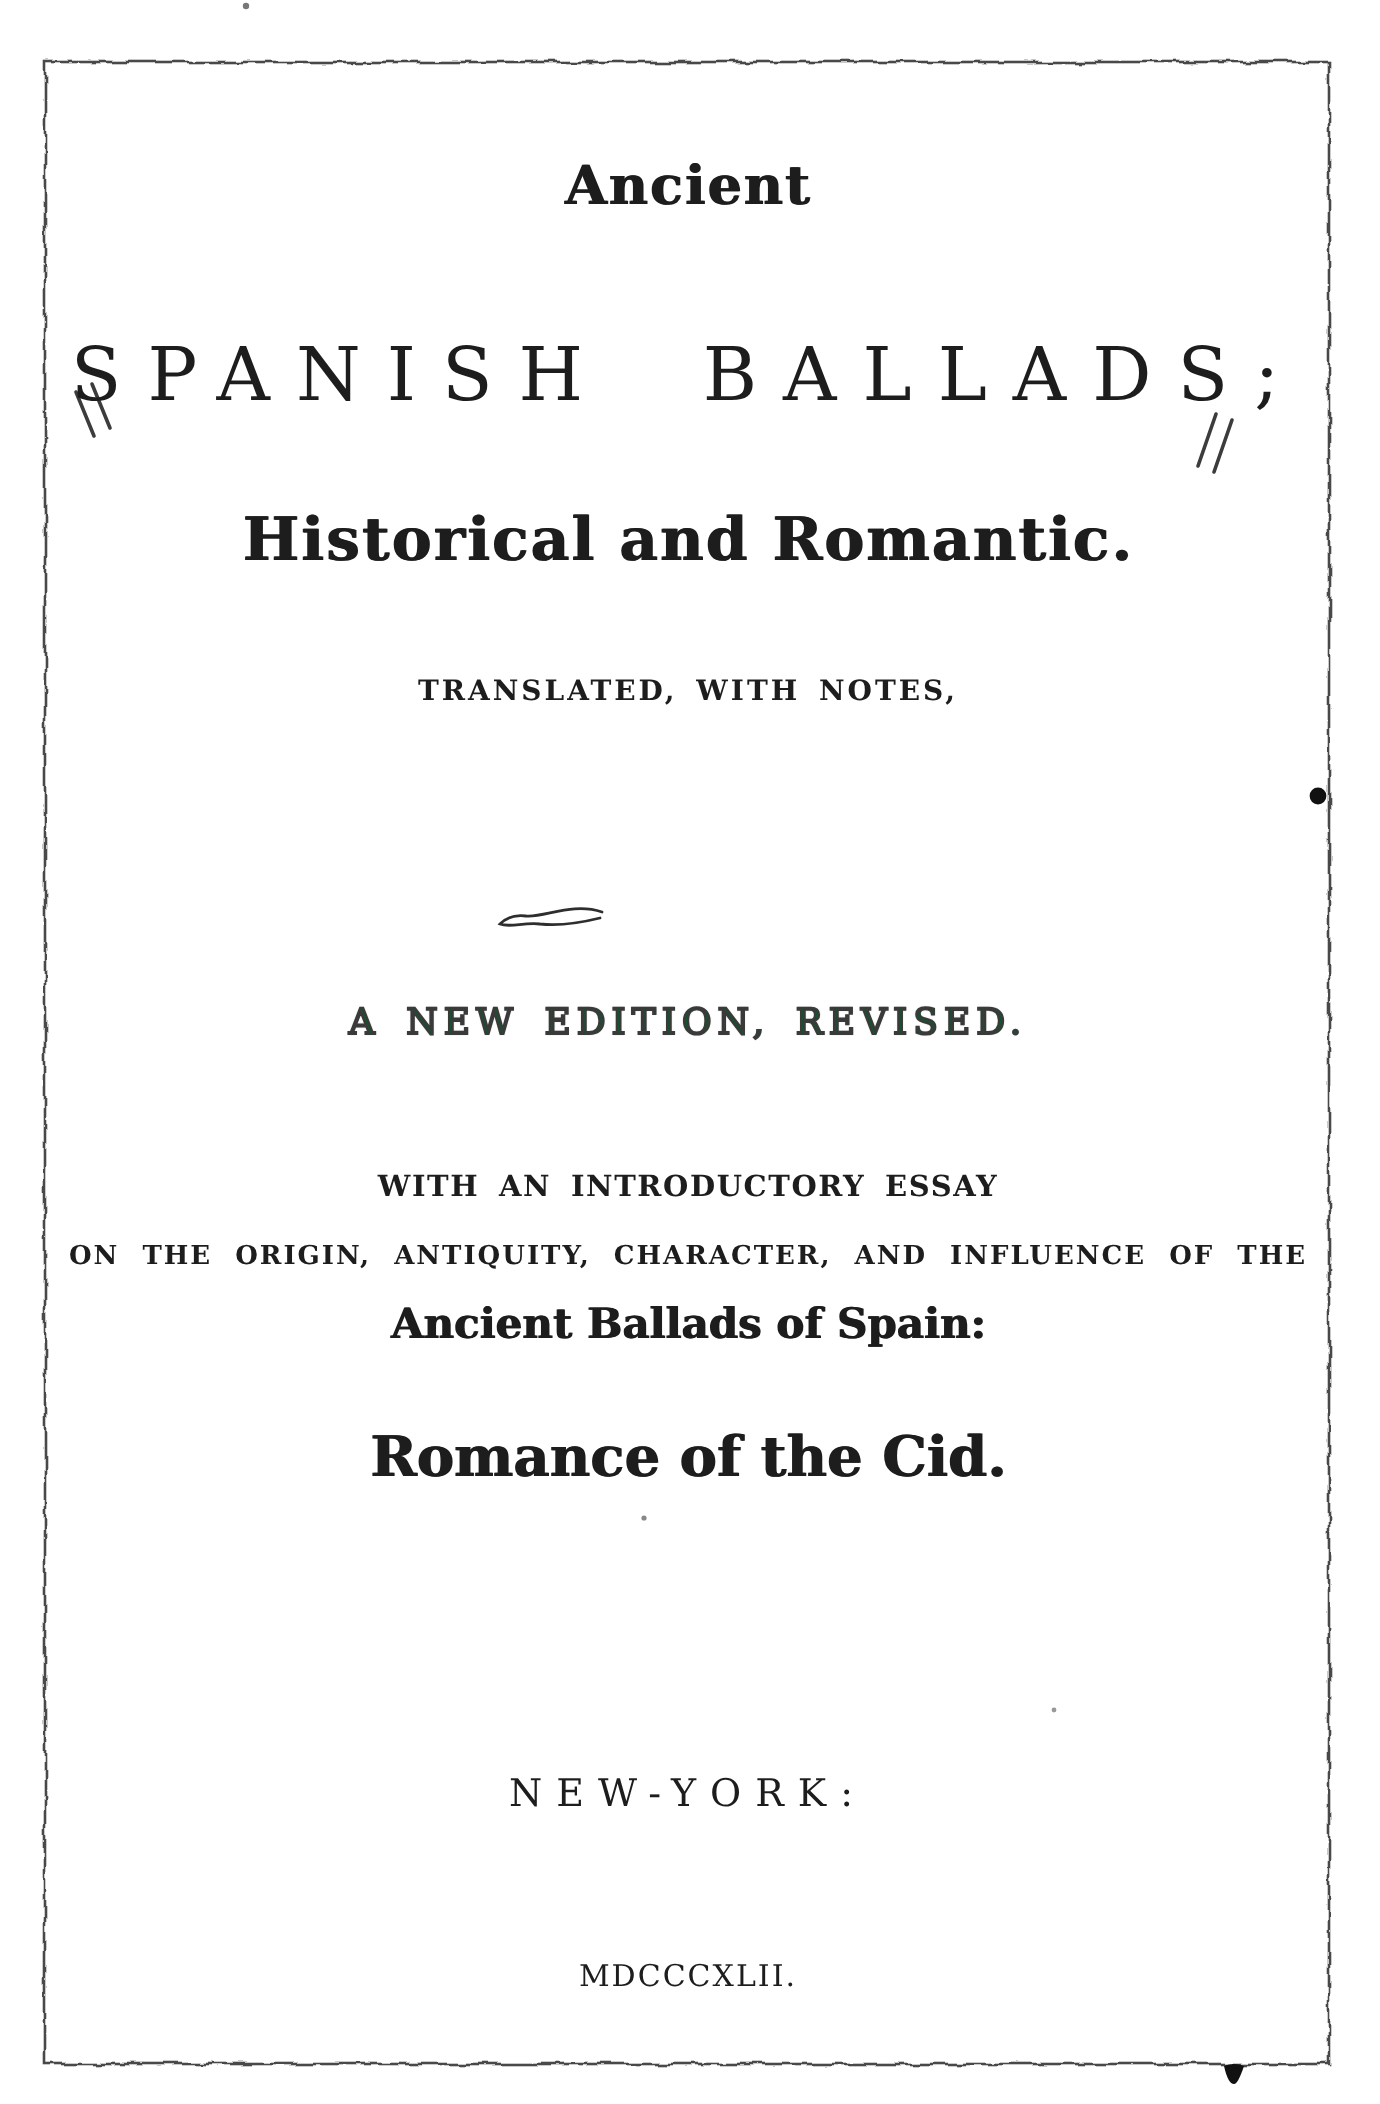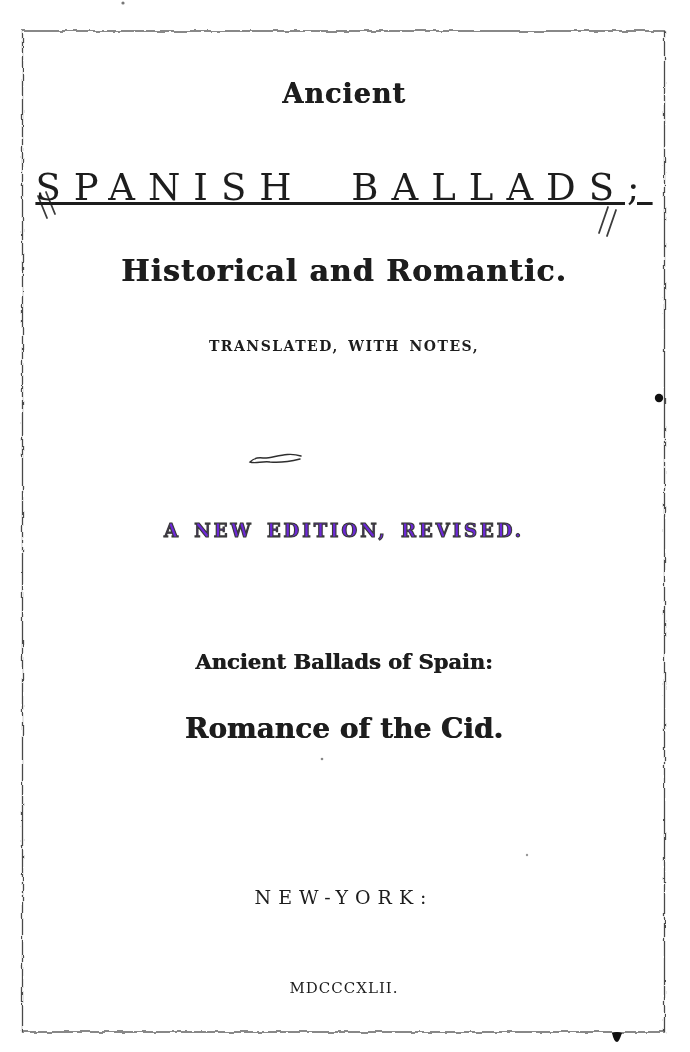--- a/index.html
+++ b/index.html
@@ -11,27 +11,27 @@
   }
   .page{position:absolute;inset:0;}
   .deco{position:absolute;left:0;top:0;width:690px;height:1052px;pointer-events:none;}
   .content{position:absolute;left:23px;top:0;width:642px;height:944px;}
   .line{position:absolute;left:0;width:100%;text-align:center;white-space:nowrap;}
   .blackletter{
     font-family:"DejaVu Serif",serif;font-weight:bold;
     text-shadow:0.6px 0 0 currentColor;
   }
   .series-title{top:78px;font-size:27px;letter-spacing:1px;}
-  .main-title{top:166px;font-size:37px;letter-spacing:13px;word-spacing:22px;font-weight:normal;text-decoration:underline;}
+  .main-title{top:166px;font-size:37px;letter-spacing:13px;word-spacing:22px;font-weight:normal;}
   .subtitle{top:253px;font-size:30px;letter-spacing:1px;}
   .translated{top:338px;font-size:14px;font-weight:bold;letter-spacing:1.5px;word-spacing:3px;}
   .author{top:419px;font-size:26px;letter-spacing:6.5px;word-spacing:6px;}
   .edition{
-    top:501px;font-size:18px;font-weight:bold;letter-spacing:3px;word-spacing:4px;
-    color:#6d28d9;-webkit-text-stroke:1.1px #3a3a3a;text-shadow:0 0 1px #555;margin-top:19px;
+    top:501px;font-size:18px;font-weight:normal;letter-spacing:3px;word-spacing:4px;
+    color:#14532d;-webkit-text-stroke:1.1px #3a3a3a;text-shadow:0 0 1px #555;
   }
   .essay1{top:585px;font-size:14.5px;font-weight:bold;letter-spacing:0.8px;word-spacing:4px;}
   .essay2{top:621px;font-size:13px;font-weight:bold;letter-spacing:1px;word-spacing:6px;}
   .spain{top:649px;font-size:21px;}
   .essay4{top:688px;font-size:13.5px;font-weight:bold;letter-spacing:0.5px;word-spacing:2px;}
   .cid{top:712px;font-size:28px;}
   .city{top:886px;font-size:19px;letter-spacing:7px;}
   .publisher{top:916px;font-size:26px;letter-spacing:1px;word-spacing:7px;}
   .year{top:979px;font-size:15px;font-weight:normal;letter-spacing:1px;}
 </style>
@@ -68,19 +68,21 @@
     <circle cx="527" cy="855" r="1.2" fill="#999"></circle>
     <circle cx="322" cy="759" r="1.3" fill="#888"></circle>
   </svg>
 
   <div class="content">
     <div class="line blackletter series-title">Ancient</div>
     <div class="line main-title">SPANISH BALLADS;</div>
     <div class="line blackletter subtitle">Historical and Romantic.</div>
     <div class="line translated">TRANSLATED, WITH NOTES,</div>
     <div class="line edition">A NEW EDITION, REVISED.</div>
+    <div class="line essay1">WITH AN INTRODUCTORY ESSAY</div>
+    <div class="line essay2">ON THE ORIGIN, ANTIQUITY, CHARACTER, AND INFLUENCE OF THE</div>
     <div class="line blackletter spain">Ancient Ballads of Spain:</div>
     <div class="line blackletter cid">Romance of the Cid.</div>
     <div class="line city">NEW-YORK:</div>
     <div class="line year">MDCCCXLII.</div>
   </div>
 
 </div>
 
 </body></html>

